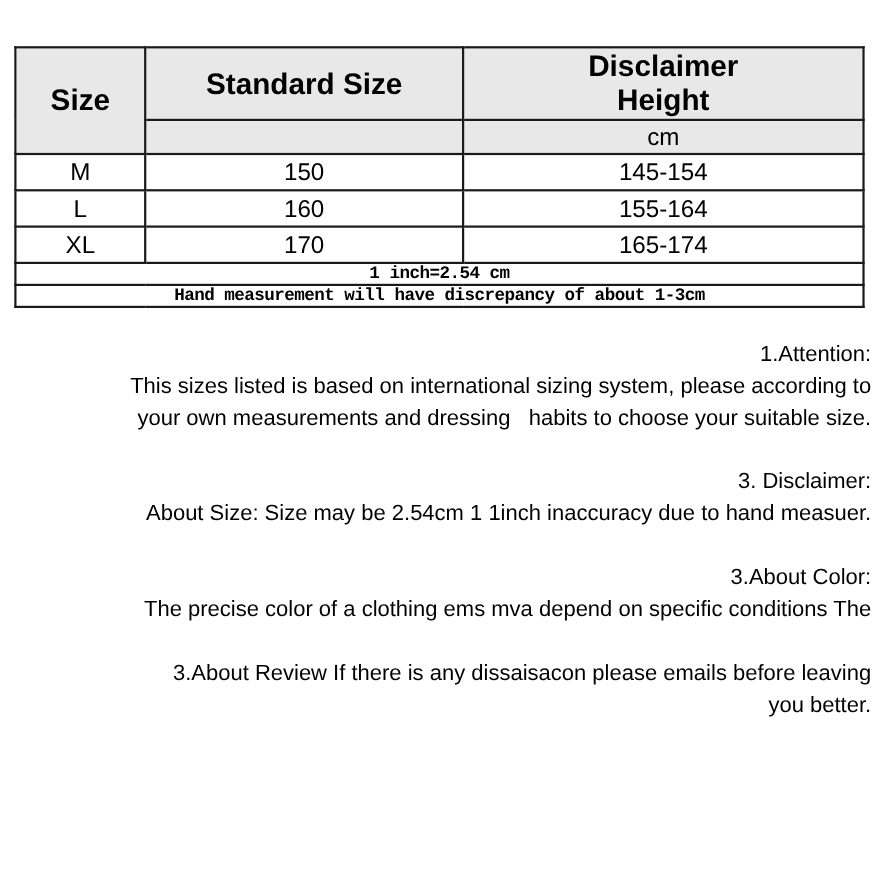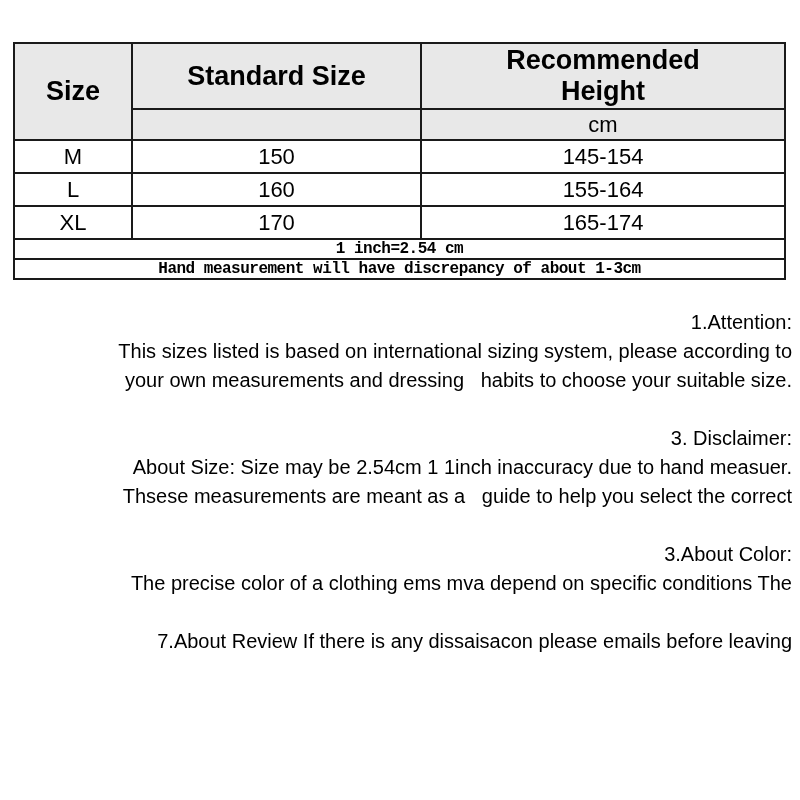--- a/index.html
+++ b/index.html
@@ -68,21 +68,21 @@
   <table class="size-chart">
     <colgroup>
       <col style="width:118px">
       <col style="width:289px">
       <col style="width:364px">
     </colgroup>
     <tbody>
       <tr class="hdr-main">
         <td class="head-cell" rowspan="2">Size</td>
         <td class="head-cell">Standard Size</td>
-        <td class="head-cell">Recommended
+        <td class="head-cell">Disclaimer
 Height</td>
       </tr>
       <tr class="hdr-sub">
         <td class="unit-cell"></td>
         <td class="unit-cell">cm</td>
       </tr>
       <tr class="data-row">
         <td class="data-cell">M</td>
         <td class="data-cell">150</td>
         <td class="data-cell">145-154</td>
@@ -109,22 +109,22 @@
 
 <div class="sections">
   <div class="section">
     <div class="line">1.Attention:</div>
     <div class="line">This sizes listed is based on international sizing system, please according to</div>
     <div class="line">your own measurements and dressing   habits to choose your suitable size.</div>
   </div>
   <div class="section">
     <div class="line">3. Disclaimer:</div>
     <div class="line">About Size: Size may be 2.54cm 1 1inch inaccuracy due to hand measuer.</div>
-    <div class="line">Thsese measurements are meant as a   guide to help you select the correct</div>
   </div>
   <div class="section">
     <div class="line">3.About Color:</div>
     <div class="line">The precise color of a clothing ems mva depend on specific conditions The</div>
   </div>
   <div class="section">
-    <div class="line">7.About Review If there is any dissaisacon please emails before leaving</div>
+    <div class="line">3.About Review If there is any dissaisacon please emails before leaving</div>
+    <div class="line">you better.</div>
   </div>
 </div>
 
 </body></html>

